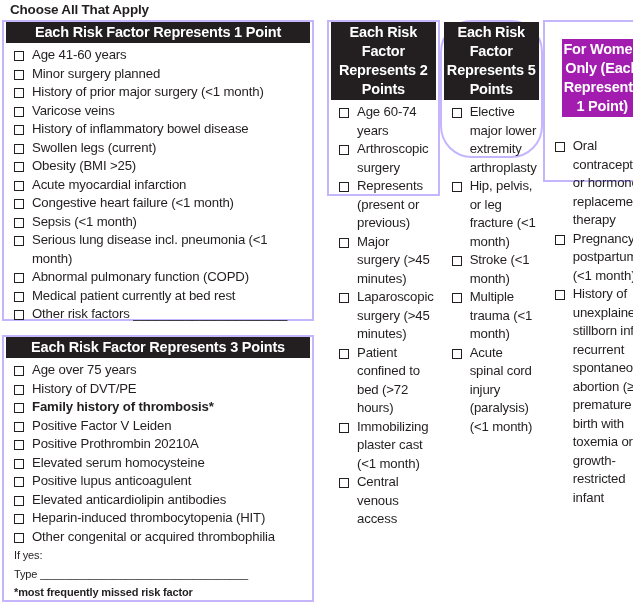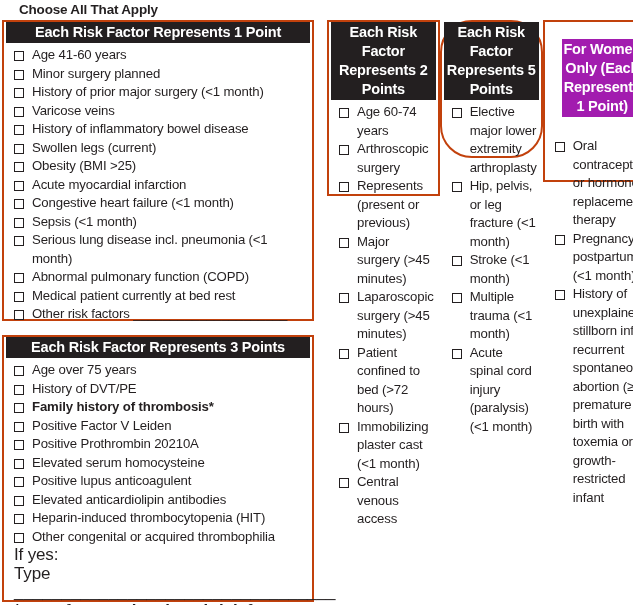--- a/index.html
+++ b/index.html
@@ -4,46 +4,46 @@
 <style>
   html,body{margin:0;padding:0;background:#ffffff;}
   body{
     width:633px;height:605px;
     font-family:"Liberation Sans",sans-serif;
     color:#231f20;
     -webkit-font-smoothing:antialiased;
   }
   .page{position:relative;width:633px;height:605px;padding:2px 0 0 2px;box-sizing:border-box;}
   .page-title{
-    font-size:13.5px;font-weight:bold;line-height:16px;margin:0 0 2px 17px;letter-spacing:-0.2px;
+    font-size:13.5px;font-weight:bold;line-height:16px;margin:0 0 2px 8px;letter-spacing:-0.2px;
   }
   .columns{display:flex;gap:13px;align-items:stretch;}
   .col-left{width:312px;flex:none;display:flex;flex-direction:column;}
   .col-right{width:306px;flex:none;display:flex;flex-direction:row;}
   .box{
-    border:2px solid #c2410c;background:#ffffff;box-sizing:border-box;
+    border:2px solid #c4b5fd;background:#ffffff;box-sizing:border-box;
   }
   .box-header{
     background:#231f20;color:#ffffff;font-weight:bold;font-size:14.5px;
     text-align:center;line-height:19px;padding:1px 0 1px;margin:0 2px;
     letter-spacing:-0.2px;
   }
   .box-header.gray{background:#a21caf;margin:17px;}
   .box-body{padding:3px 4px 0 10px;}
   .item{
     display:flex;font-size:13.2px;line-height:18.5px;letter-spacing:-0.15px;
   }
   .item.bold{font-weight:bold;}
   .checkbox{
     flex:none;width:8px;height:8px;border:1.4px solid #231f20;
     margin:5px 8px 0 0;background:#ffffff;
   }
   .label{flex:1 1 auto;min-width:0;}
   .blank{letter-spacing:0;}
-  .plain{font-size:17px;line-height:18.5px;letter-spacing:-0.15px;}
+  .plain{font-size:11px;line-height:18.5px;letter-spacing:-0.15px;}
   .plain.bold{font-weight:bold;}
   
   #box-1pt{height:301px;margin-bottom:14px;}
   #box-3pt{height:267px;}
   #box-2pt{height:176px;margin-bottom:12px;}
   #box-5pt{height:138px;margin-bottom:13px;border-radius:32px;}
   #box-women{height:162px;}
   .spacer{flex:1 1 auto;}
   .total-row{
     display:flex;align-items:flex-end;justify-content:space-between;

